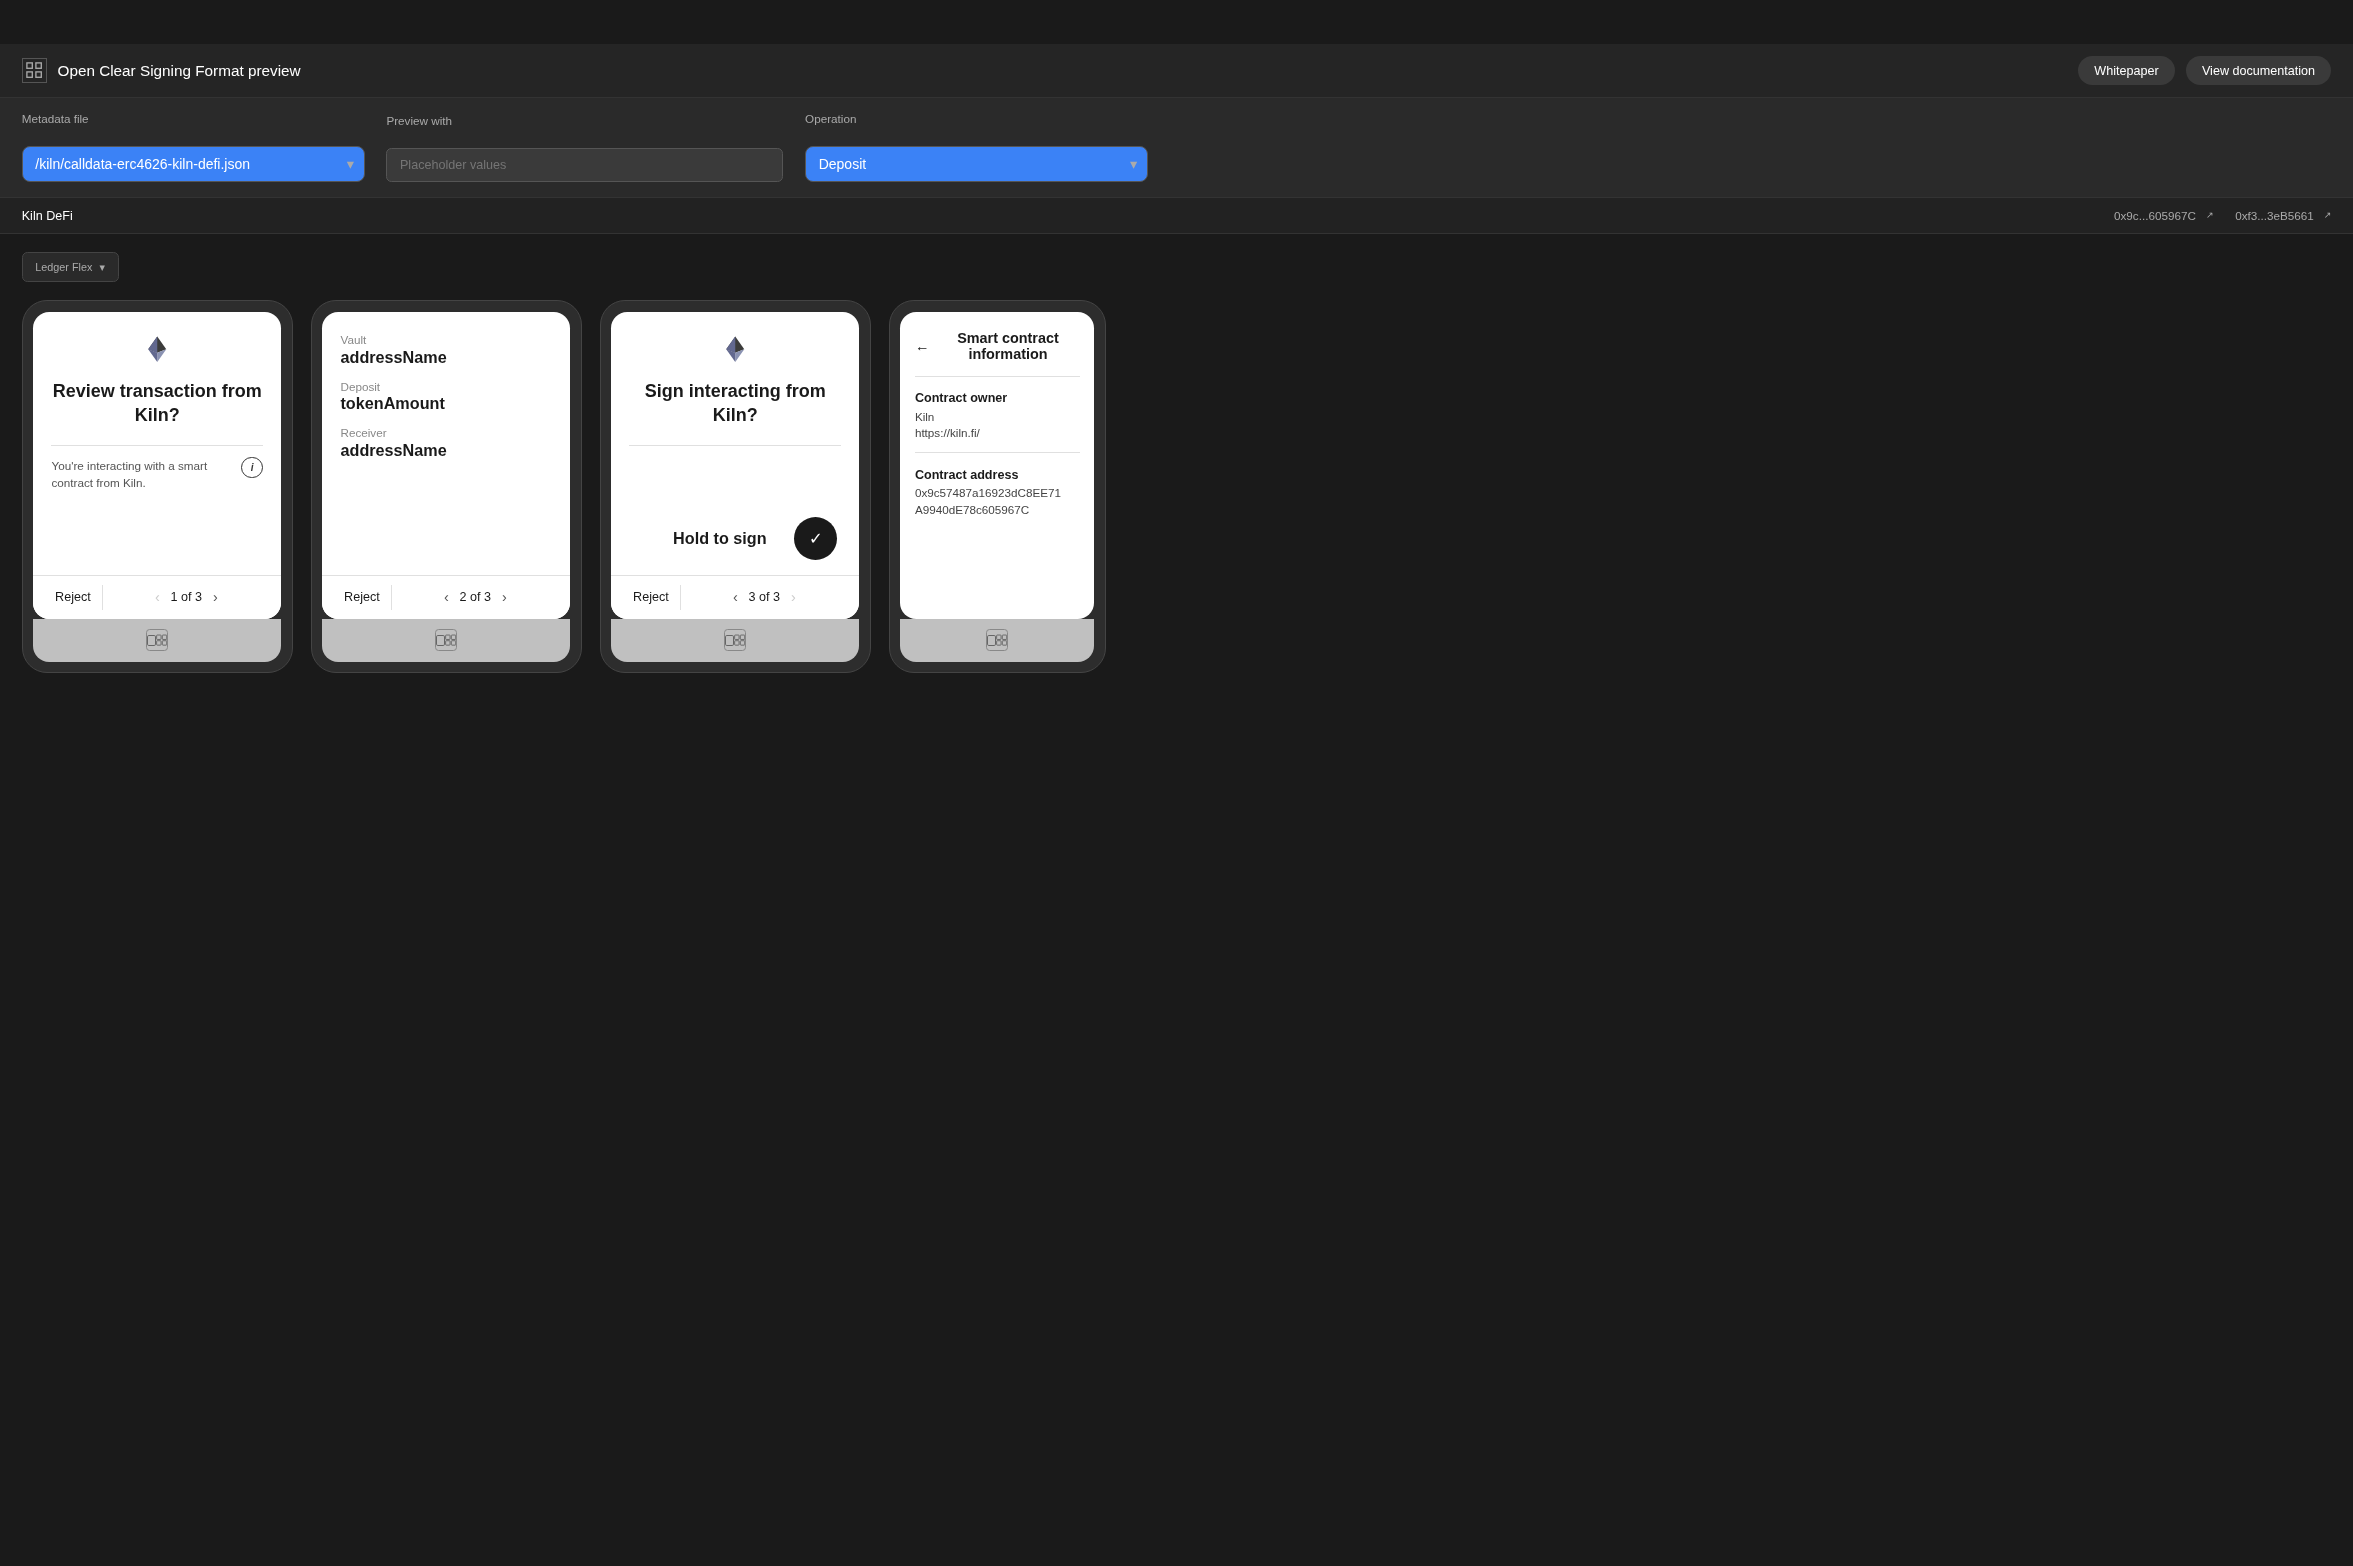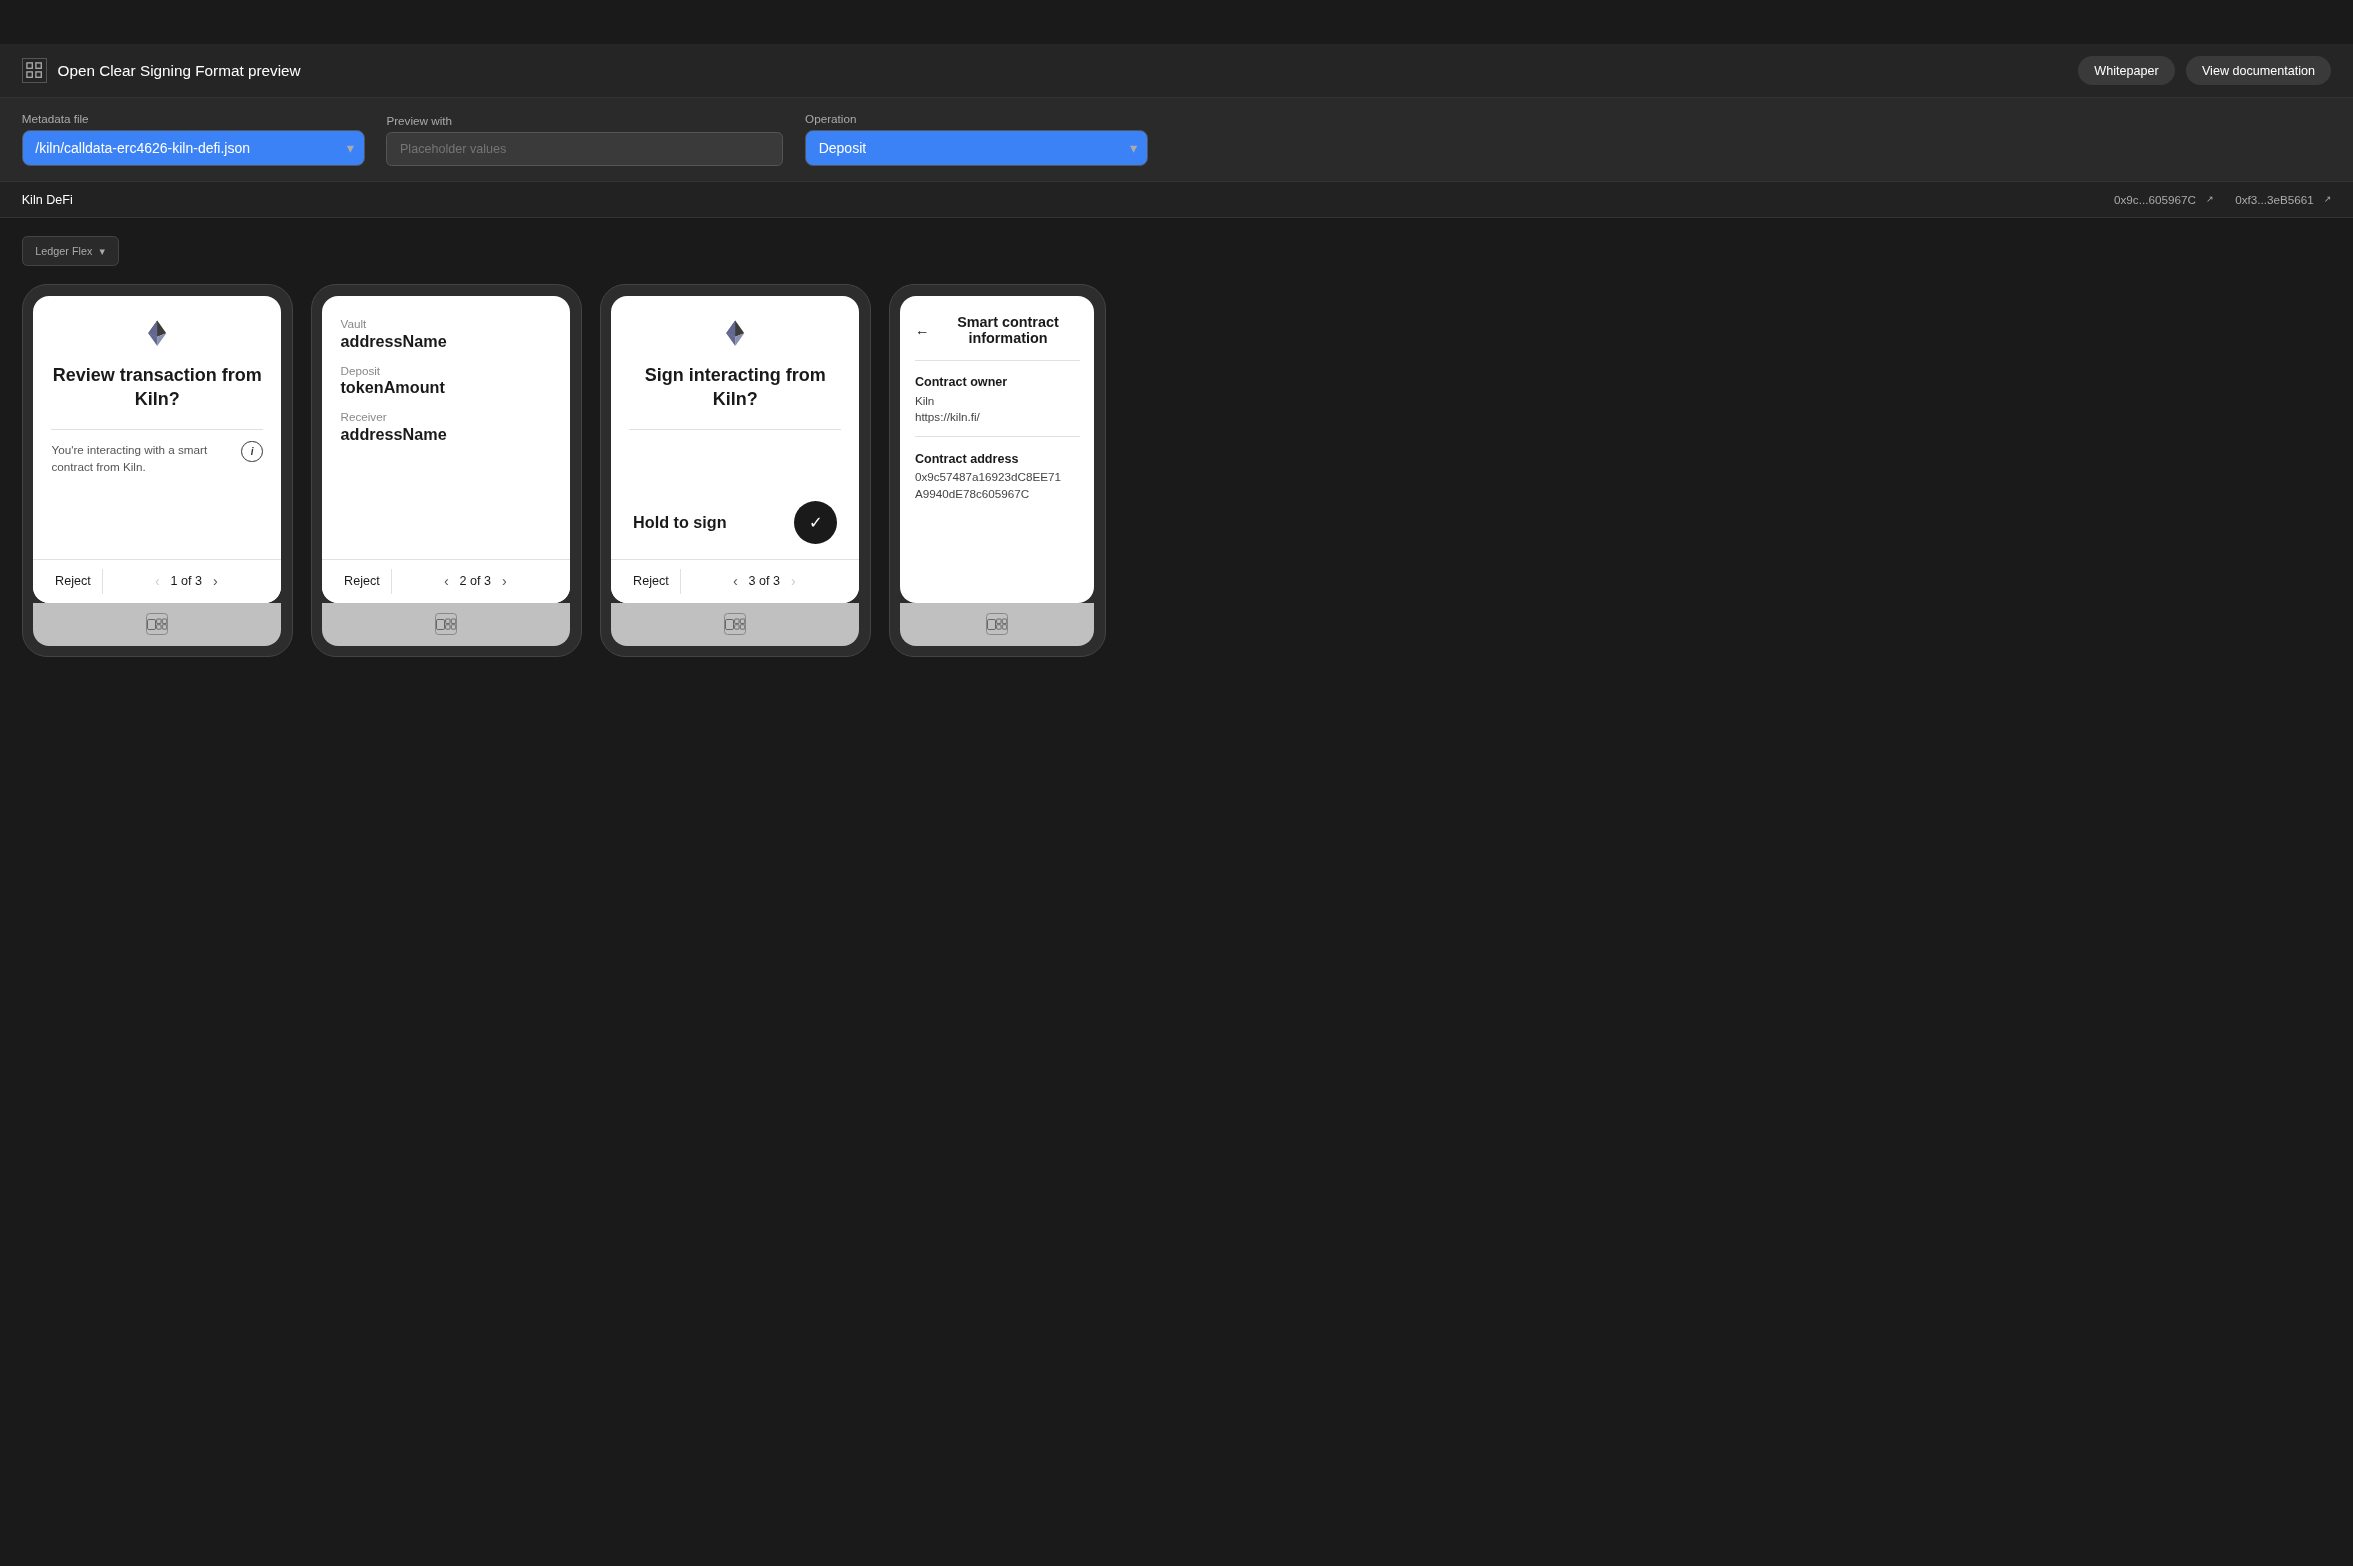--- a/index.html
+++ b/index.html
@@ -65,21 +65,21 @@
       border-bottom: 0.9px solid #333;
     }
     .controls-row {
       display: flex;
       gap: 21.7px;
       align-items: flex-end;
     }
     .control-group {
       display: flex;
       flex-direction: column;
-      gap: 5px;
+      gap: 21px;
     }
     .control-group.metadata { flex: 0 0 343px; }
     .control-group.preview { flex: 0 0 397px; }
     .control-group.operation { flex: 0 0 343px; }
 
     .control-label {
       font-size: 11.7px;
       color: #aaa;
       font-weight: 400;
     }
@@ -267,20 +267,21 @@
       align-items: center;
       justify-content: space-between;
       width: 100%;
       padding: 0 3.6px;
       margin-top: auto;
     }
     .hold-label {
       font-size: 16.2px;
       font-weight: 600;
       color: #1a1a1a;
+      margin-left: 40px;
     }
     .hold-btn {
       width: 43px;
       height: 43px;
       background: #1a1a1a;
       border-radius: 50%;
       display: flex;
       align-items: center;
       justify-content: center;
       color: white;

